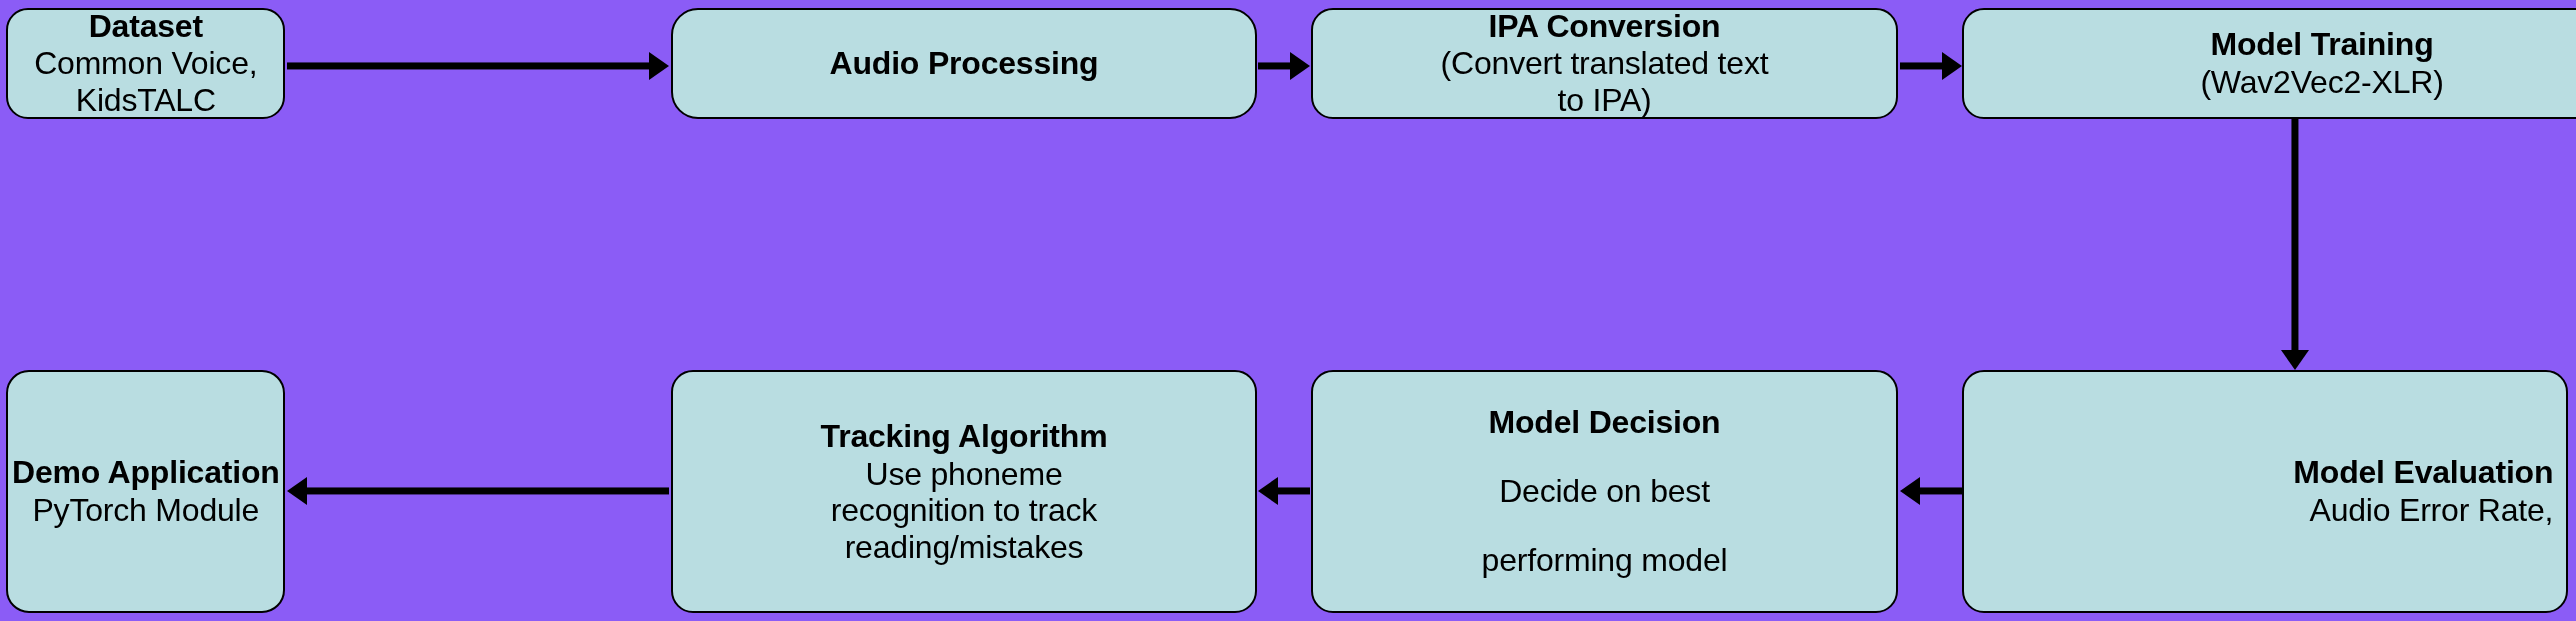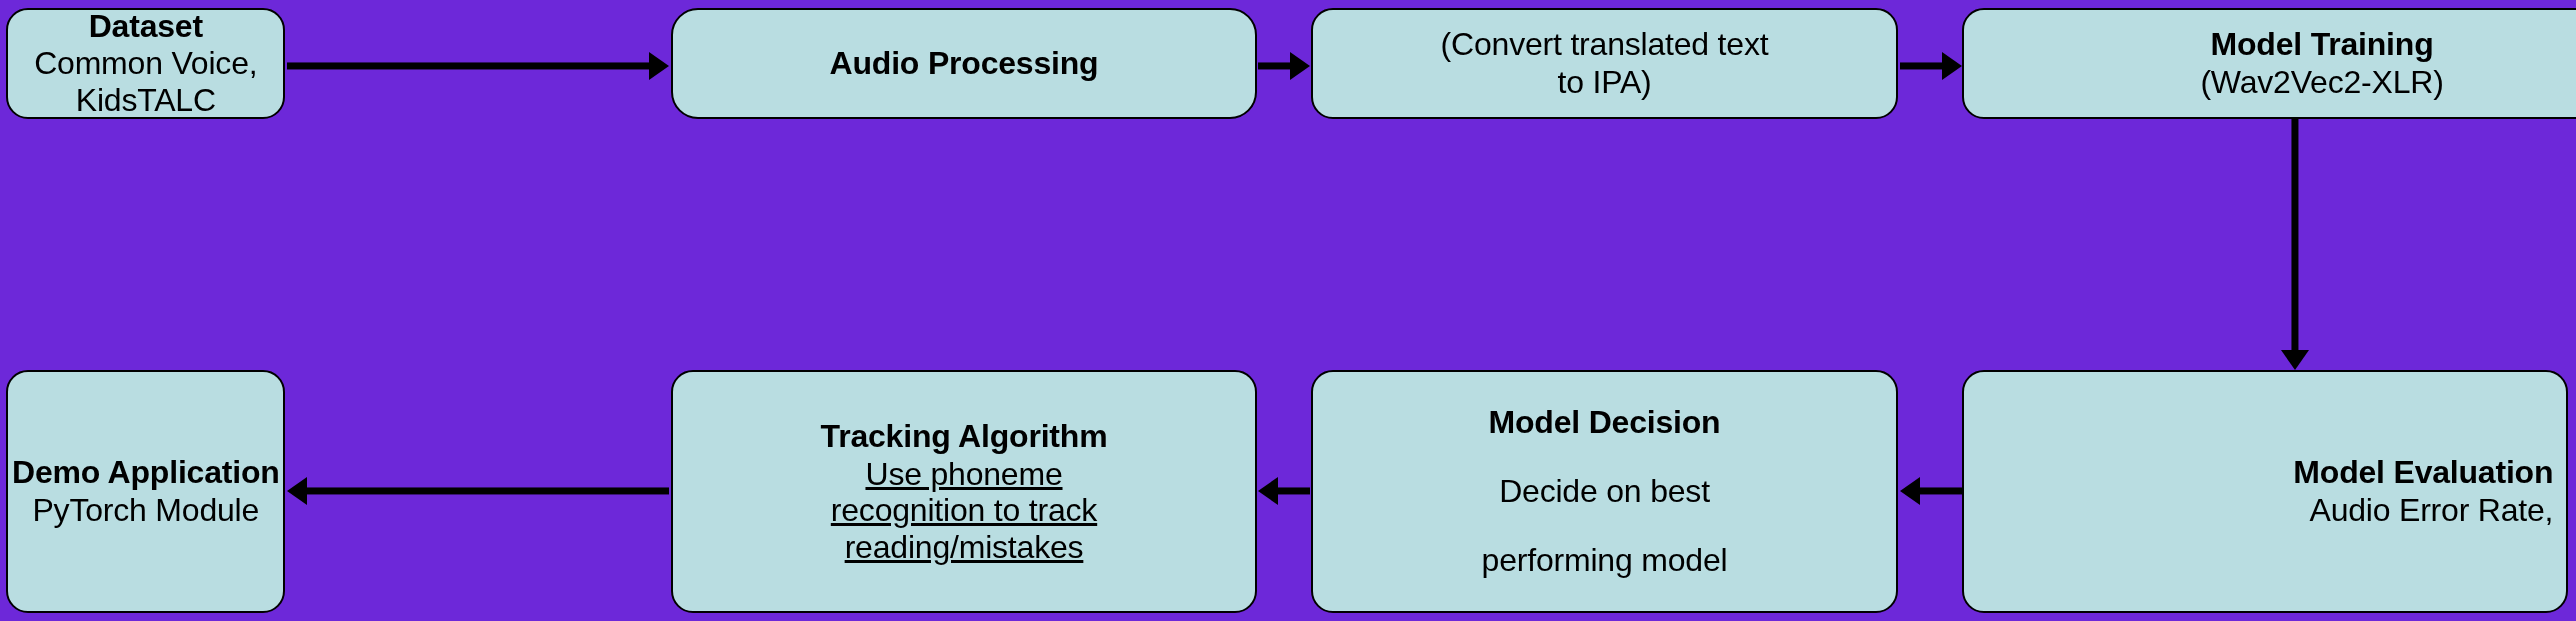--- a/index.html
+++ b/index.html
@@ -8,21 +8,21 @@
     padding: 0;
     background: #ffffff;
   }
   body {
     font-family: "Liberation Sans", sans-serif;
   }
   #canvas {
     position: relative;
     width: 2576px;
     height: 621px;
-    background: #6d28d9;
+    background: #8b5cf6;
     overflow: hidden;
   }
 
   
   .node {
     position: absolute;
     box-sizing: border-box;
     background: #b9dde1;
     border: 2.4px solid #000000;
     border-radius: 22px;
@@ -40,30 +40,30 @@
     line-height: 1.18;
     letter-spacing: -0.2px;
     white-space: nowrap;
   }
   .node .sub {
     font-weight: normal;
     font-size: 32px;
     line-height: 1.16;
     letter-spacing: -0.2px;
   }
-  .node .sub.tight { line-height: 1.14; text-decoration: underline; }
+  .node .sub.tight { line-height: 1.14; }
 
   
   #node-dataset        { left: 6.3px;    top: 8px;  width: 279px; height: 111px; }
   #node-audio          { left: 671px;  top: 8px;  width: 586px; height: 111px; border-radius: 27px; }
   #node-ipa            { left: 1311px; top: 8px;  width: 587px; height: 111px; }
   #node-training       { left: 1962px; top: 8px;  width: 720px; height: 111px; }
 
   
-  #node-demo           { left: 6.3px;    top: 370px; width: 279px; height: 243px; }
+  #node-demo           { left: 6.3px;    top: 370px; width: 279px; height: 243px; border-radius: 23px; }
   #node-tracking       { left: 324px;  top: 370px; width: 279px; height: 243px; }
   #node-decision       { left: 649px;  top: 370px; width: 279px; height: 243px; gap: 32px; }
   #node-evaluation     { left: 968px; top: 370px; width: 279px; height: 243px; }
 
   
   .arrow-h, .arrow-v {
     position: absolute;
   }
   .arrow-h .shaft {
     position: absolute;
@@ -123,20 +123,21 @@
   <div class="node" id="node-audio">
     <div class="title">Audio Processing</div>
   </div>
 
   <div class="arrow-h right" style="left:1258px; top:52px; width:52px; height:28.6px;">
     <div class="shaft"></div>
     <div class="head"></div>
   </div>
 
   <div class="node" id="node-ipa">
+    <div class="title">IPA Conversion</div>
     <div class="sub">(Convert translated text</div>
     <div class="sub">to IPA)</div>
   </div>
 
   <div class="arrow-h right" style="left:1900px; top:52px; width:62px; height:28.6px;">
     <div class="shaft"></div>
     <div class="head"></div>
   </div>
 
   <div class="node" id="node-training">

